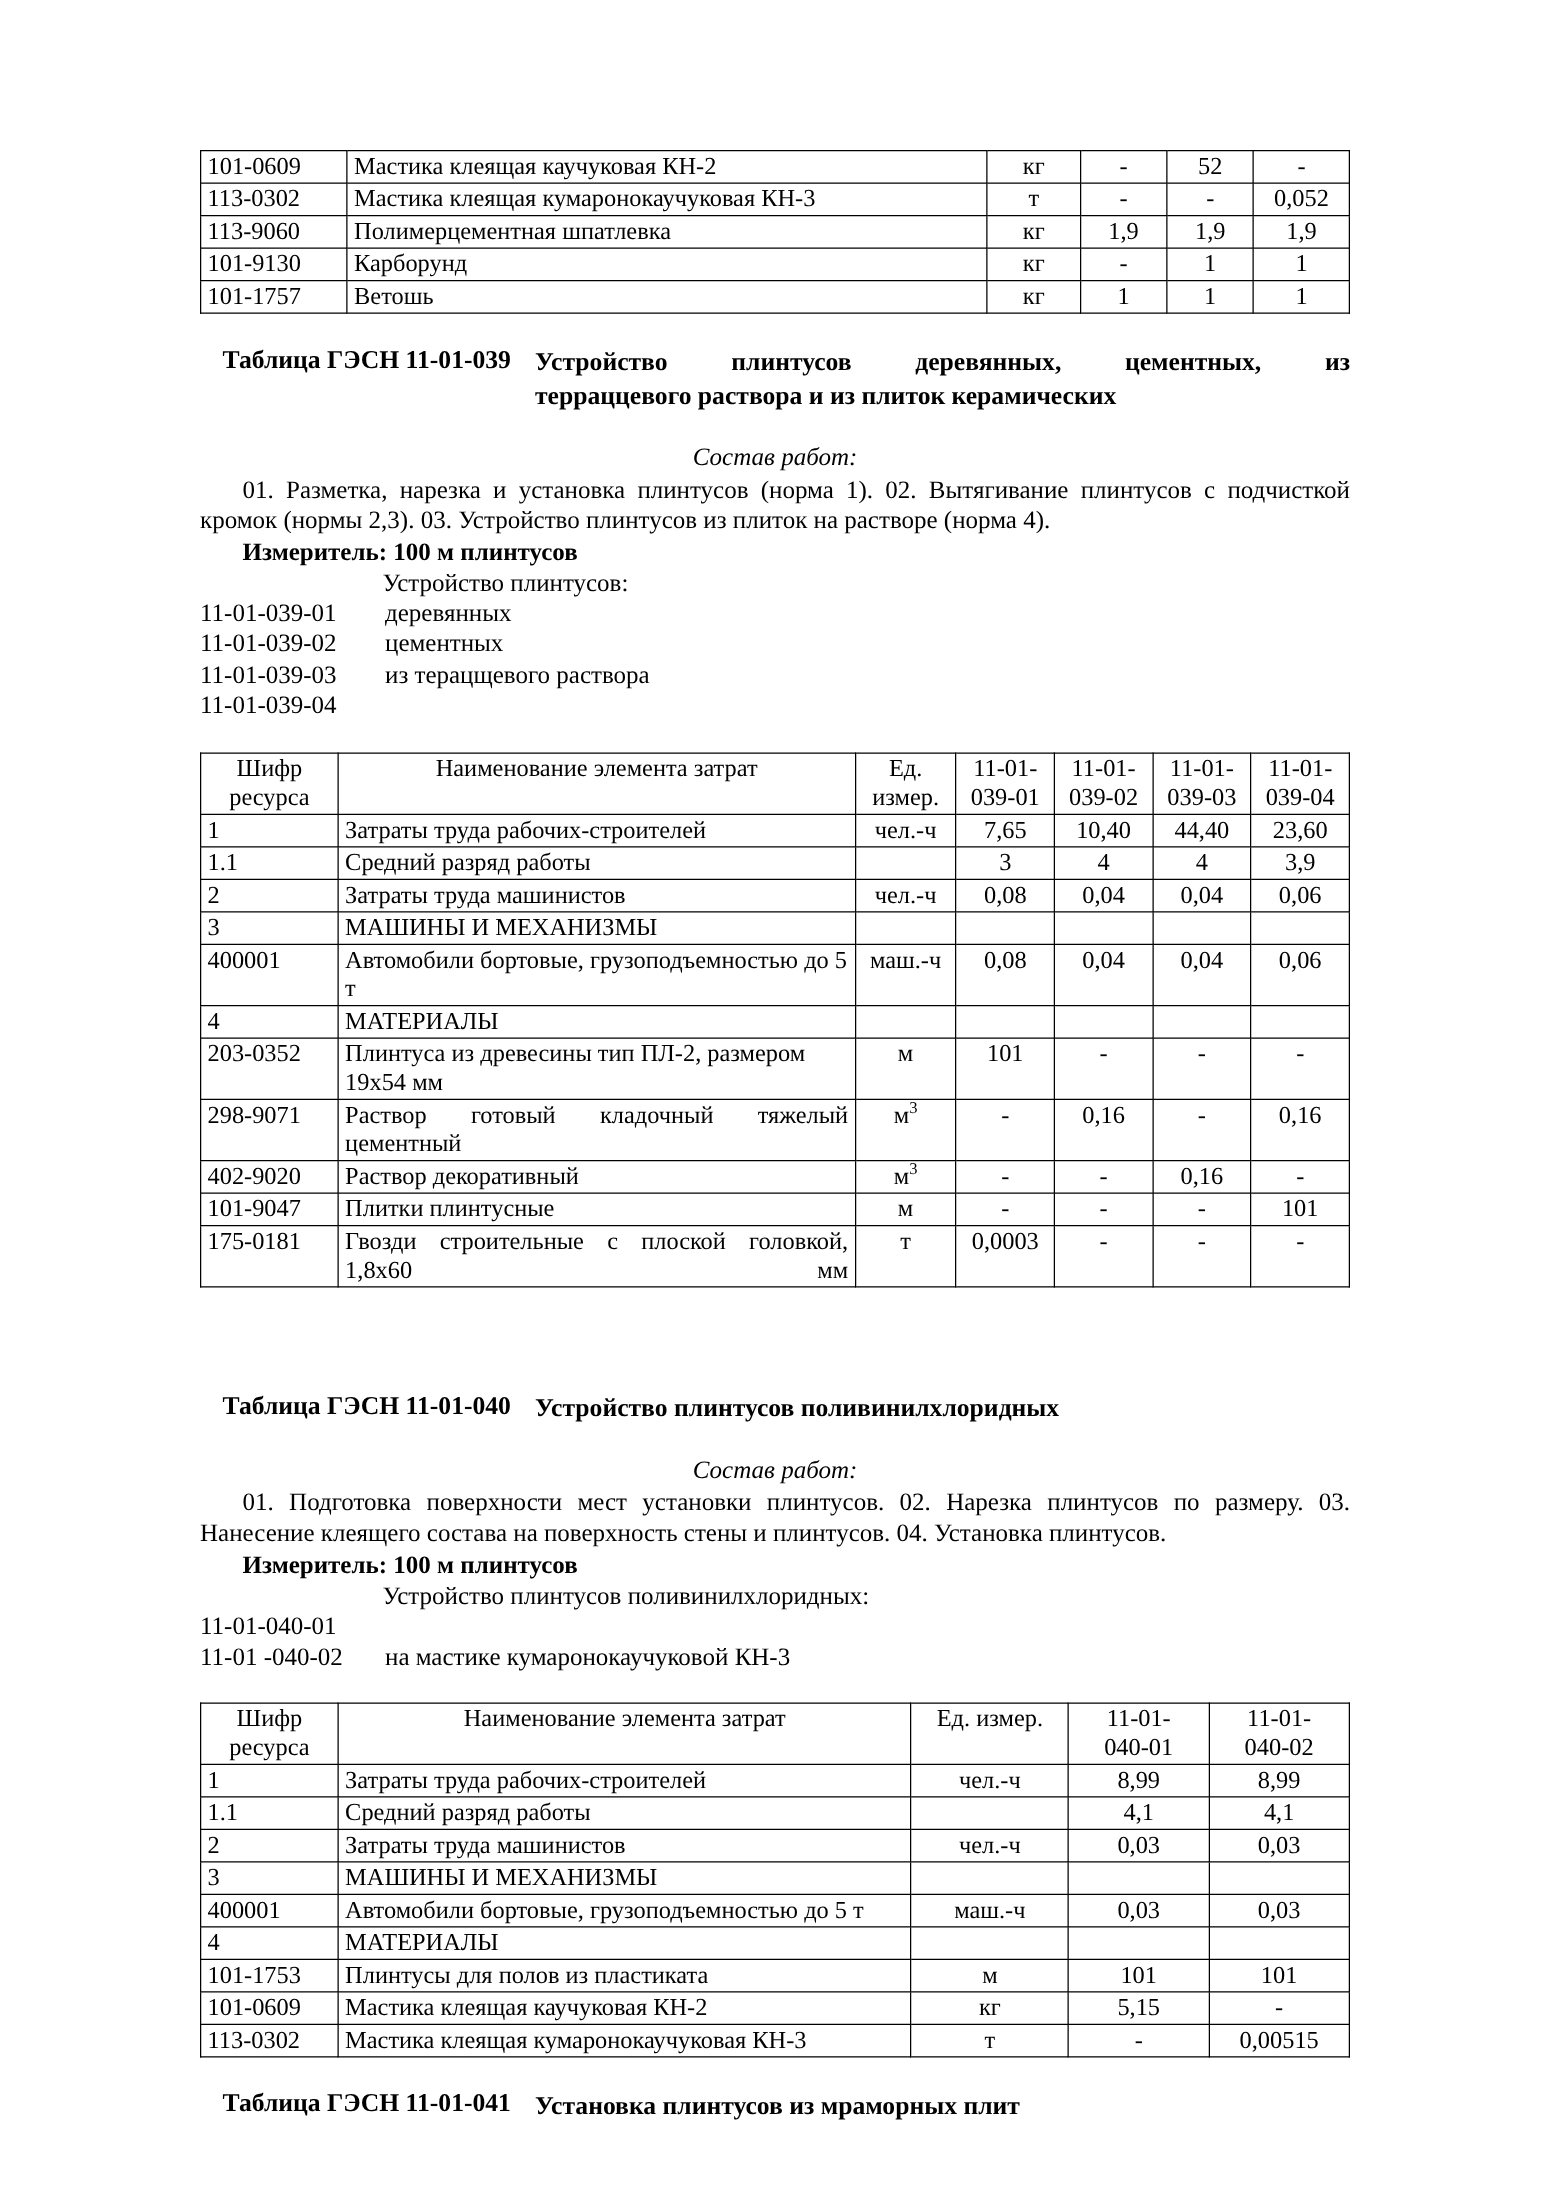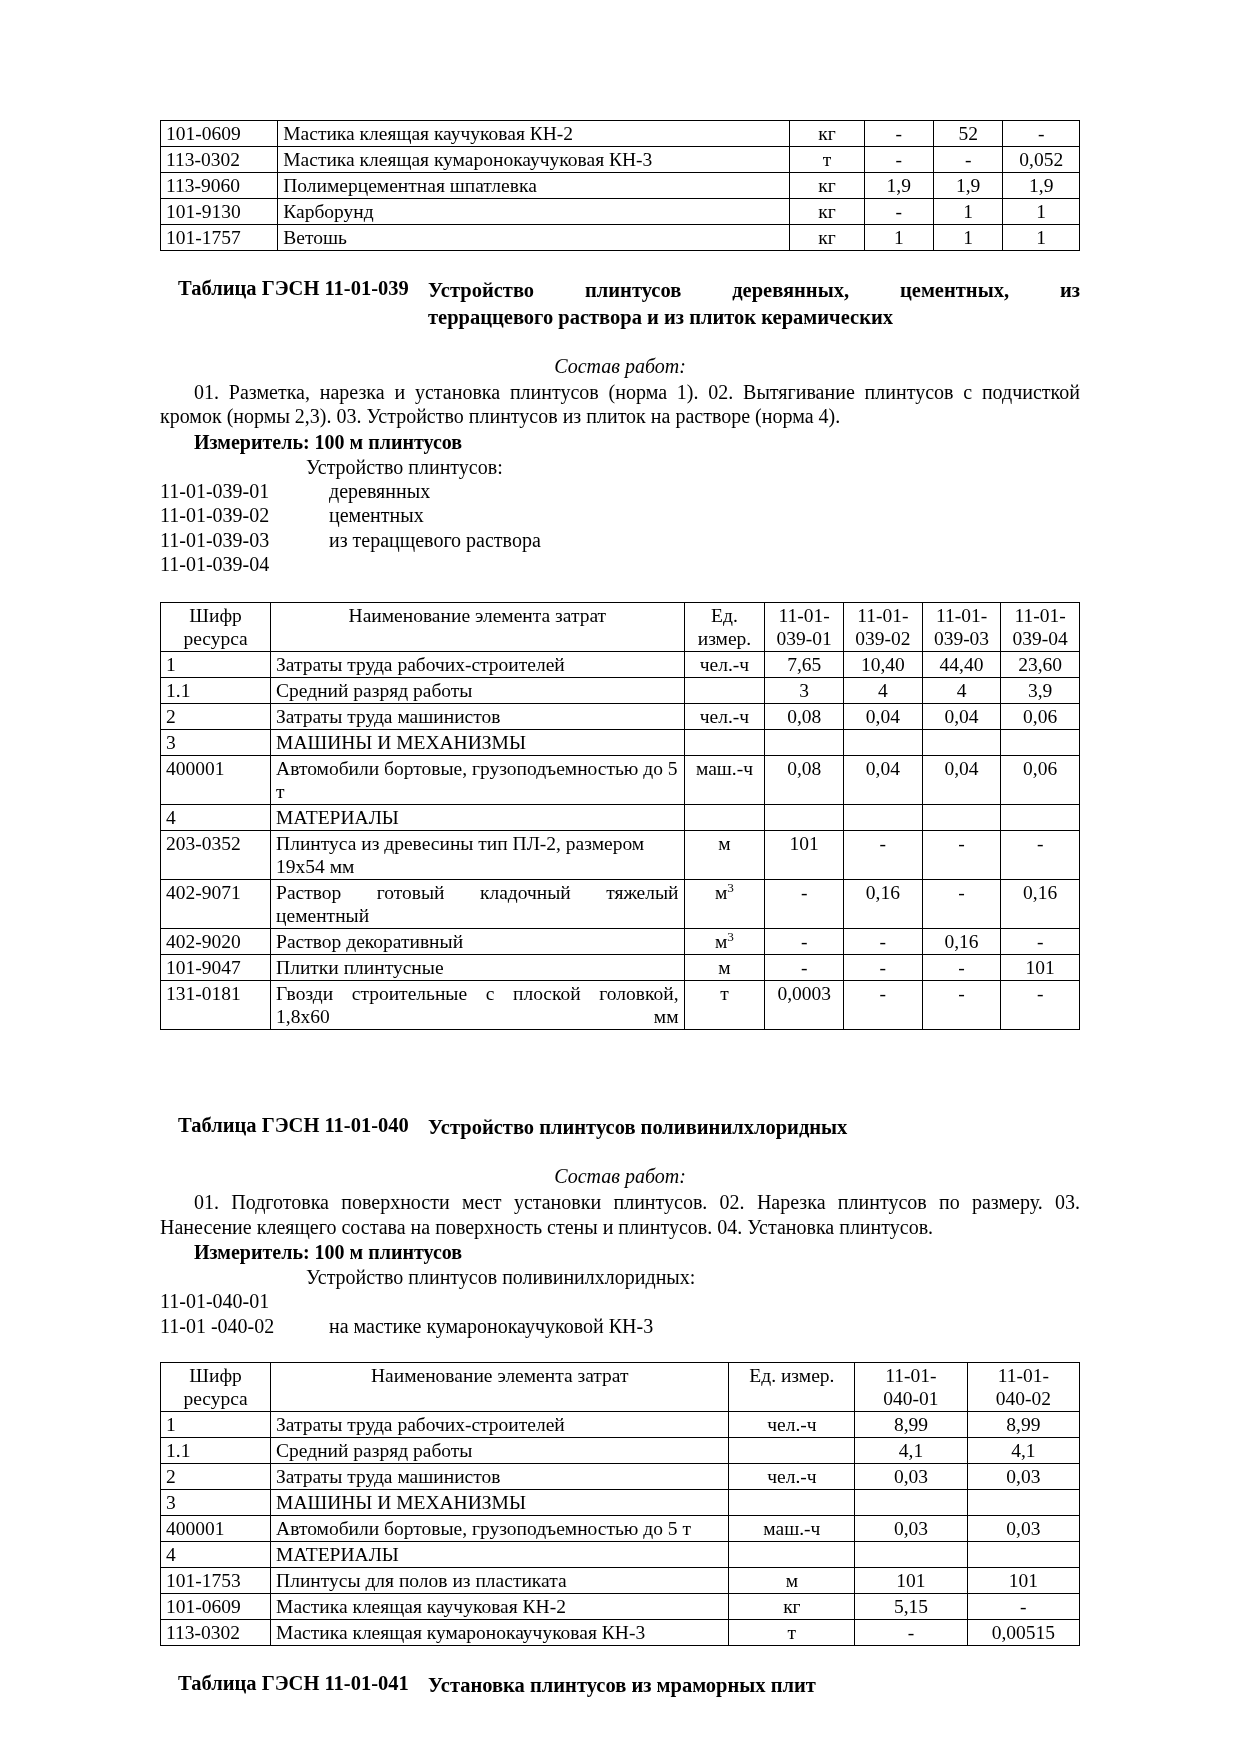--- a/index.html
+++ b/index.html
@@ -95,21 +95,20 @@
     margin: 2px 0 0 34px;
   }
   .sub-caption {
     font-size: 20px;
     margin: 2px 0 0 146px;
   }
   .code-line {
     font-size: 20px;
     line-height: 1.22;
     display: flex;
-    gap: 21px;
   }
   .code-line .cl-code {
     flex: 0 0 auto;
     width: 148px;
   }
   .code-line.wide .cl-code { width: 148px; }
   .code-line .cl-text { flex: 1 1 auto; }
 
   .tbl-wrap { margin-top: 26px; }
   .tbl-wrap.sp2 { margin-top: 24px; }
@@ -309,21 +308,21 @@
         <td class="c-code nb">203-0352</td>
         <td class="c-name nb">Плинтуса из древесины тип ПЛ-2, размером 19х54 мм</td>
         <td class="c-unit nb">м</td>
         <td class="c-val nb">101</td>
         <td class="c-val nb">-</td>
         <td class="c-val nb">-</td>
         <td class="c-val nb">-</td>
       </tr>
 
       <tr>
-        <td class="c-code nb">402-9071</td>
+        <td class="c-code nb">298-9071</td>
         <td class="c-name-just nb">Раствор готовый кладочный тяжелый цементный</td>
         <td class="c-unit nb">м<sup>3</sup></td>
         <td class="c-val nb">-</td>
         <td class="c-val nb">0,16</td>
         <td class="c-val nb">-</td>
         <td class="c-val nb">0,16</td>
       </tr>
 
       <tr>
         <td class="c-code nb">402-9020</td>
@@ -339,21 +338,21 @@
         <td class="c-code nb">101-9047</td>
         <td class="c-name nb">Плитки плинтусные</td>
         <td class="c-unit nb">м</td>
         <td class="c-val nb">-</td>
         <td class="c-val nb">-</td>
         <td class="c-val nb">-</td>
         <td class="c-val nb">101</td>
       </tr>
 
       <tr>
-        <td class="c-code nb">131-0181</td>
+        <td class="c-code nb">175-0181</td>
         <td class="c-name-just nb">Гвозди строительные с плоской головкой, 1,8х60 мм</td>
         <td class="c-unit nb">т</td>
         <td class="c-val nb">0,0003</td>
         <td class="c-val nb">-</td>
         <td class="c-val nb">-</td>
         <td class="c-val nb">-</td>
       </tr>
     </tbody>
   </table>
   </div>

